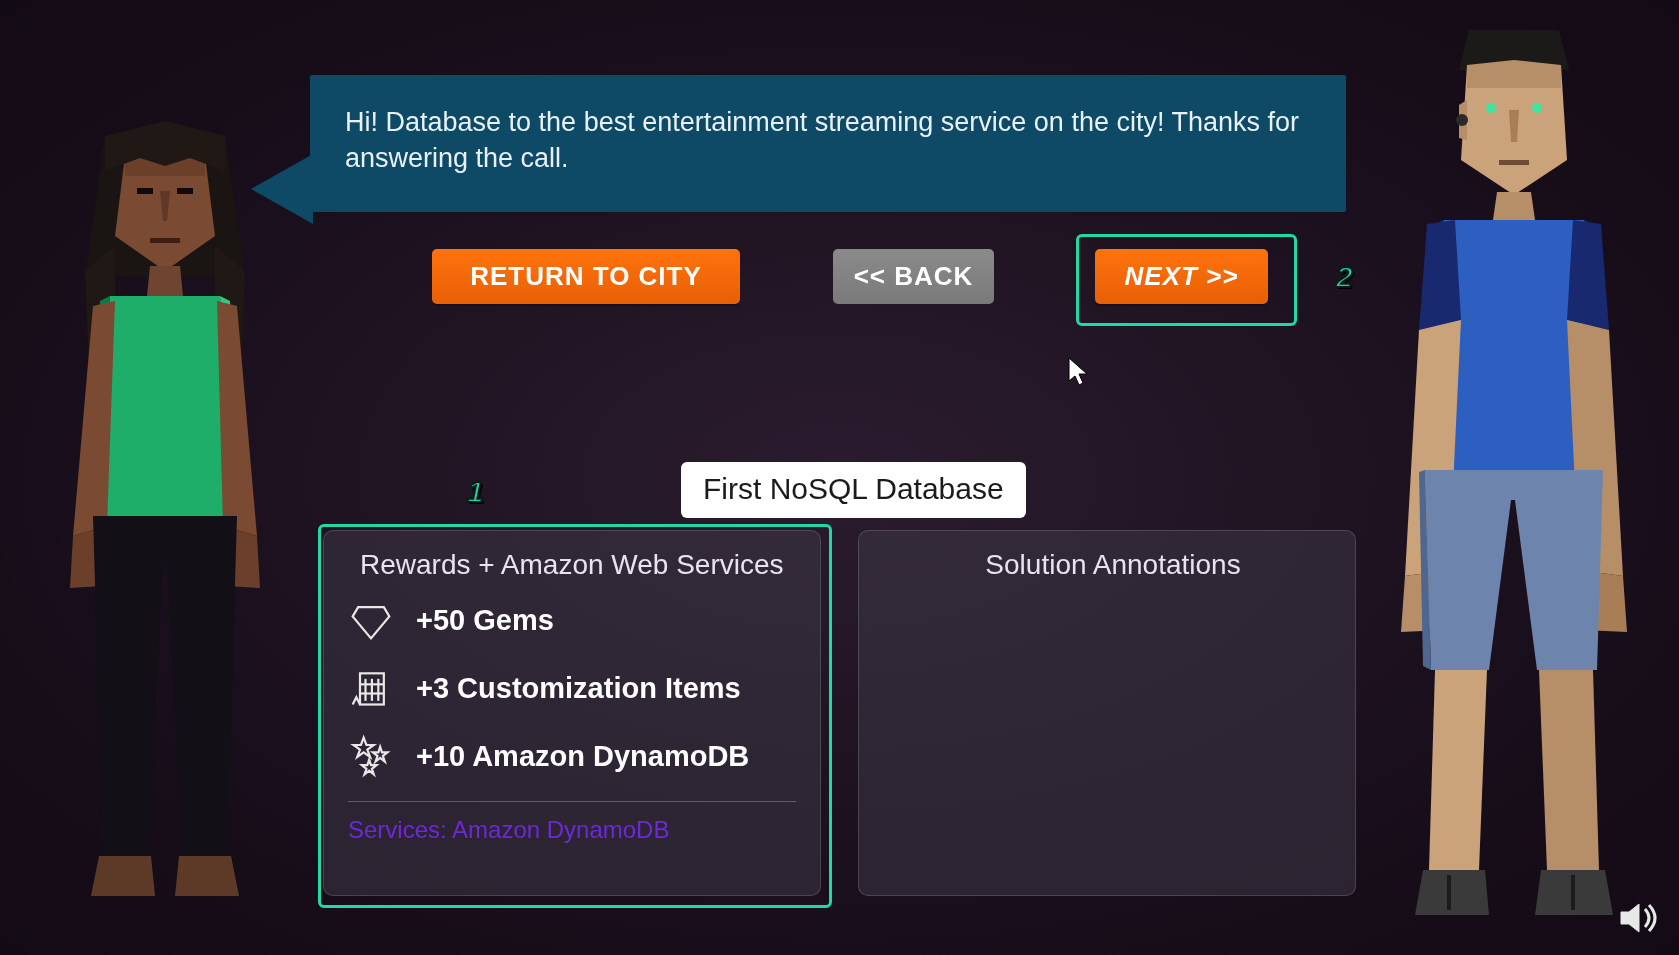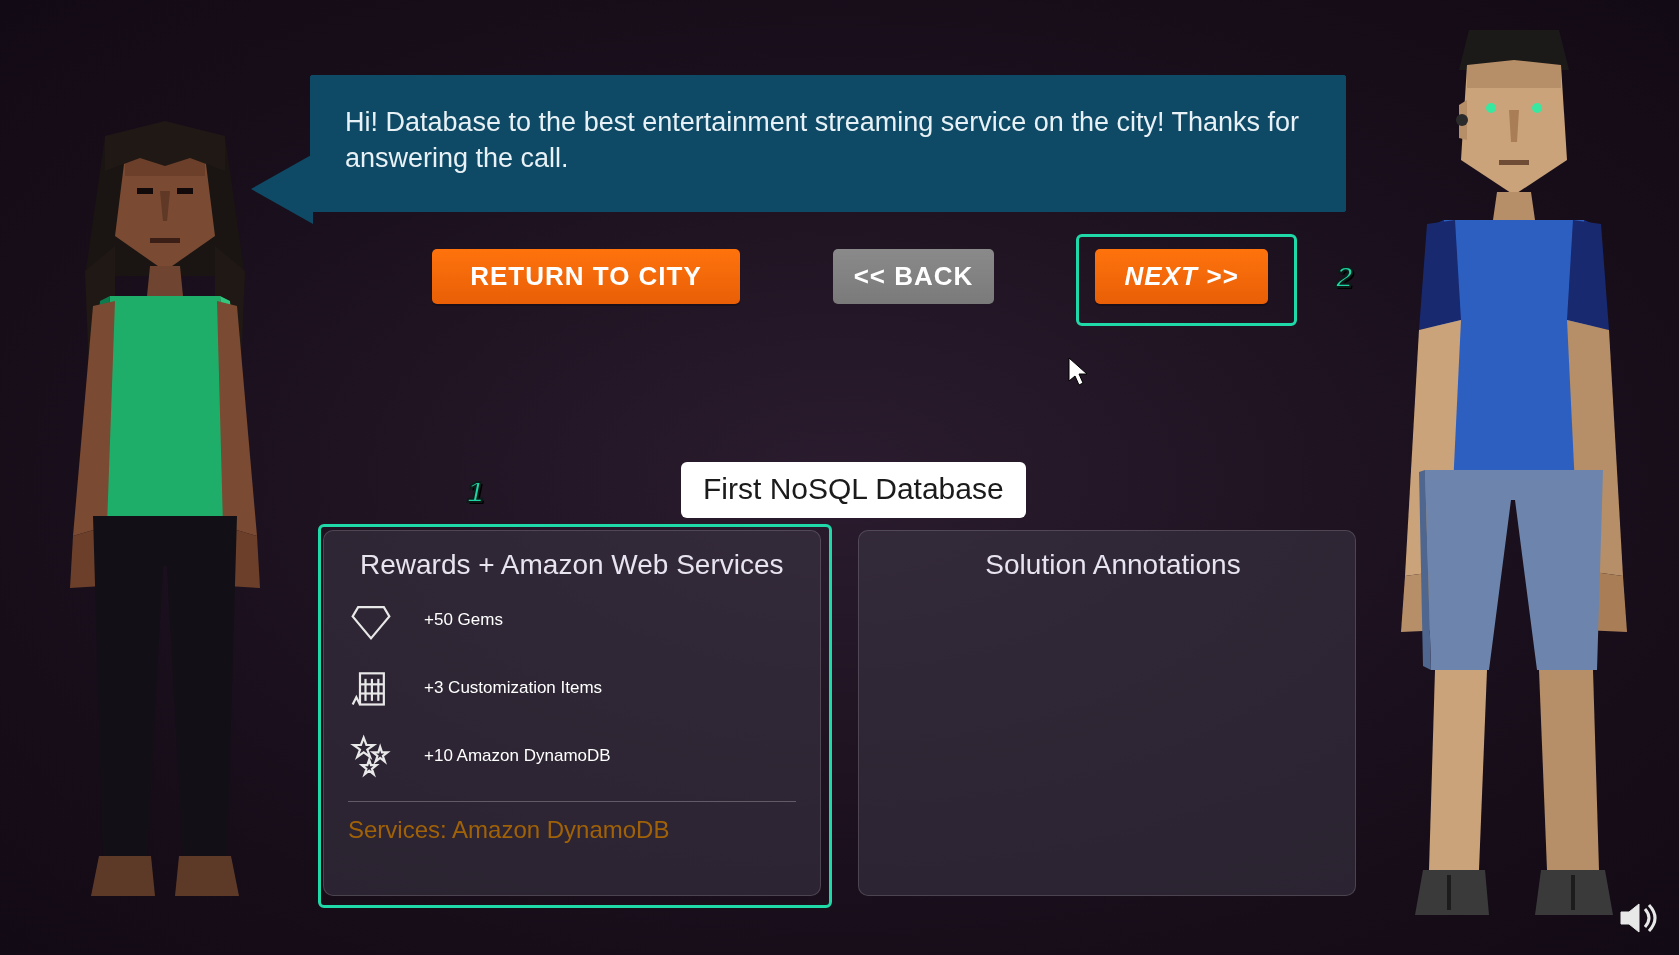--- a/index.html
+++ b/index.html
@@ -129,41 +129,42 @@
   }
   .panel h3 {
     margin: 0 0 16px 12px;
     font-weight: 500;
     font-size: 28px;
     color: #e8e4ef;
   }
   .rw-row {
     display: flex;
     align-items: center;
-    gap: 30px;
+    gap: 22px;
     margin: 14px 0 22px 0;
-    font-size: 17px;
+    font-size: 29px;
+    font-weight: bold;
   }
   .rw-row .icon {
     width: 46px;
     height: 46px;
     flex: 0 0 46px;
     display: inline-flex;
     align-items: center;
     justify-content: center;
   }
   .rw-row .icon svg { stroke: #e8e8e8; fill: none; stroke-width: 2.4; }
   .panel-rewards hr {
     border: none;
     border-top: 1px solid rgba(255,255,255,0.25);
     margin: 8px 0 14px 0;
   }
   .services-line {
     font-size: 24px;
-    color: #a16207;
+    color: #6d28d9;
   }
 
   
   .char { position: absolute; }
   .char svg { display: block; }
   .char-left  { left: 15px;  top: 96px;  width: 300px; height: 840px; }
   .char-right { right: 20px; top: 10px;  width: 310px; height: 935px; }
 
   
   .sound {

